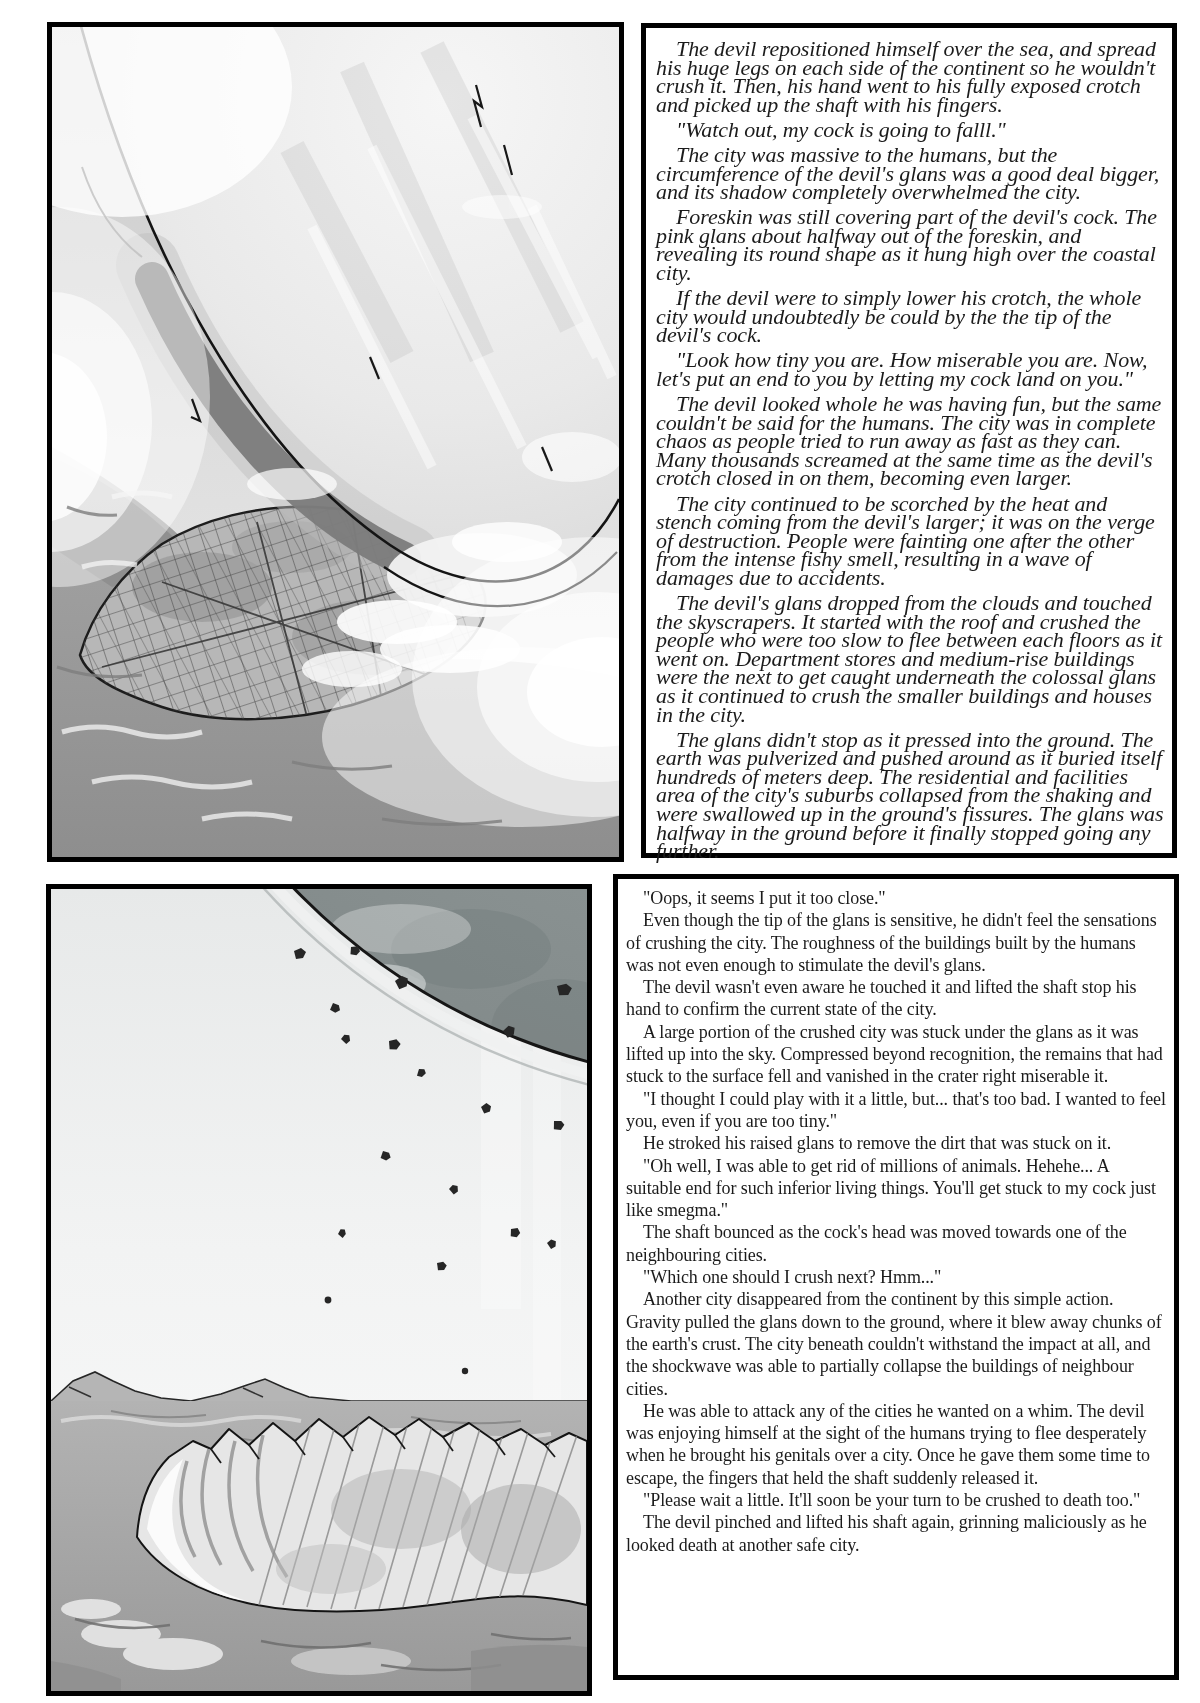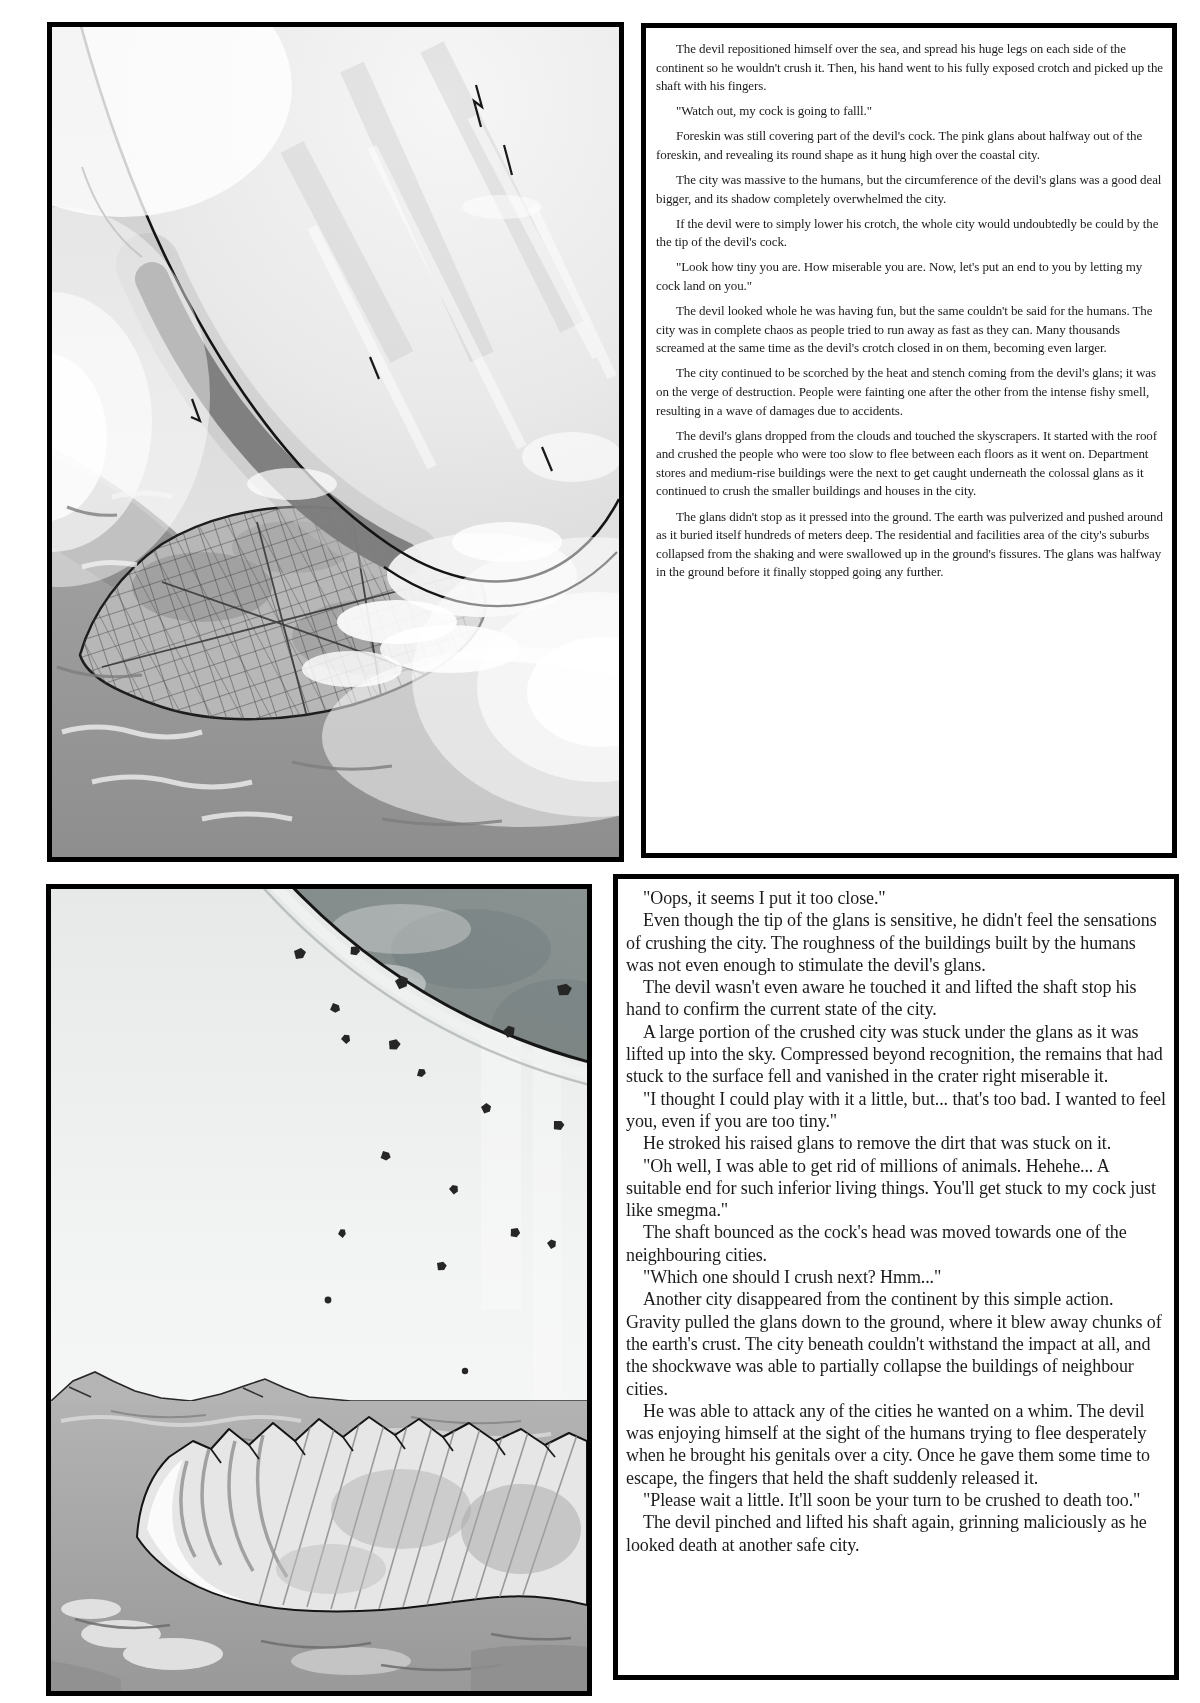--- a/index.html
+++ b/index.html
@@ -13,21 +13,21 @@
   .panel{position:absolute;box-sizing:border-box;border:5px solid #000;background:#fff;}
   .p1{left:47px;top:22px;width:577px;height:840px;}
   .p2{left:641px;top:23px;width:536px;height:835px;}
   .p3{left:46px;top:884px;width:546px;height:812px;}
   .p4{left:613px;top:874px;width:566px;height:806px;}
   .art{overflow:hidden;}
   .art svg{display:block;width:100%;height:100%;}
   .text-flow{width:100%;height:100%;box-sizing:border-box;}
   .p2 .text-flow{padding:12px 8px 6px 10px;}
   .p4 .text-flow{padding:8px 8px 6px 8px;}
-  .p2 p{margin:0 0 6.5px 0;font-size:13px;line-height:18.6px;text-indent:20px;letter-spacing:-0.1px;}
+  .p2 p{margin:0 0 6.5px 0;font-size:22px;line-height:18.6px;text-indent:20px;letter-spacing:-0.1px;font-style:italic;}
   .p4 p{margin:0;font-size:18px;line-height:22.3px;text-indent:17px;letter-spacing:-0.1px;}
 </style>
 </head>
 <body>
 
 <div>
 
   <section class="panel art p1">
     <svg viewBox="0 0 567 830" preserveAspectRatio="none">
       <defs>
@@ -139,26 +139,26 @@
           <path d="M490,420 l10,24"></path>
       </g>
       <path d="M30,140 q20,60 60,90" stroke="#bbbbbb" stroke-width="2" fill="none" opacity="0.7"></path>
     </svg>
   </section>
 
   <section class="panel p2">
     <div class="text-flow">
         <p>The devil repositioned himself over the sea, and spread his huge legs on each side of the continent so he wouldn't crush it. Then, his hand went to his fully exposed crotch and picked up the shaft with his fingers.</p>
         <p>"Watch out, my cock is going to falll."</p>
+        <p>The city was massive to the humans, but the circumference of the devil's glans was a good deal bigger, and its shadow completely overwhelmed the city.</p>
         <p>Foreskin was still covering part of the devil's cock. The pink glans about halfway out of the foreskin, and revealing its round shape as it hung high over the coastal city.</p>
-        <p>The city was massive to the humans, but the circumference of the devil's glans was a good deal bigger, and its shadow completely overwhelmed the city.</p>
         <p>If the devil were to simply lower his crotch, the whole city would undoubtedly be could by the the tip of the devil's cock.</p>
         <p>"Look how tiny you are. How miserable you are. Now, let's put an end to you by letting my cock land on you."</p>
         <p>The devil looked whole he was having fun, but the same couldn't be said for the humans. The city was in complete chaos as people tried to run away as fast as they can. Many thousands screamed at the same time as the devil's crotch closed in on them, becoming even larger.</p>
-        <p>The city continued to be scorched by the heat and stench coming from the devil's glans; it was on the verge of destruction. People were fainting one after the other from the intense fishy smell, resulting in a wave of damages due to accidents.</p>
+        <p>The city continued to be scorched by the heat and stench coming from the devil's larger; it was on the verge of destruction. People were fainting one after the other from the intense fishy smell, resulting in a wave of damages due to accidents.</p>
         <p>The devil's glans dropped from the clouds and touched the skyscrapers. It started with the roof and crushed the people who were too slow to flee between each floors as it went on. Department stores and medium-rise buildings were the next to get caught underneath the colossal glans as it continued to crush the smaller buildings and houses in the city.</p>
         <p>The glans didn't stop as it pressed into the ground. The earth was pulverized and pushed around as it buried itself hundreds of meters deep. The residential and facilities area of the city's suburbs collapsed from the shaking and were swallowed up in the ground's fissures. The glans was halfway in the ground before it finally stopped going any further.</p>
       </div>
   </section>
 
   <section class="panel art p3">
     <svg viewBox="0 0 536 802" preserveAspectRatio="none">
       <defs>
         <linearGradient id="sky2" x1="0" y1="0" x2="0" y2="1">
           <stop offset="0" stop-color="#e7e9e9"></stop>

